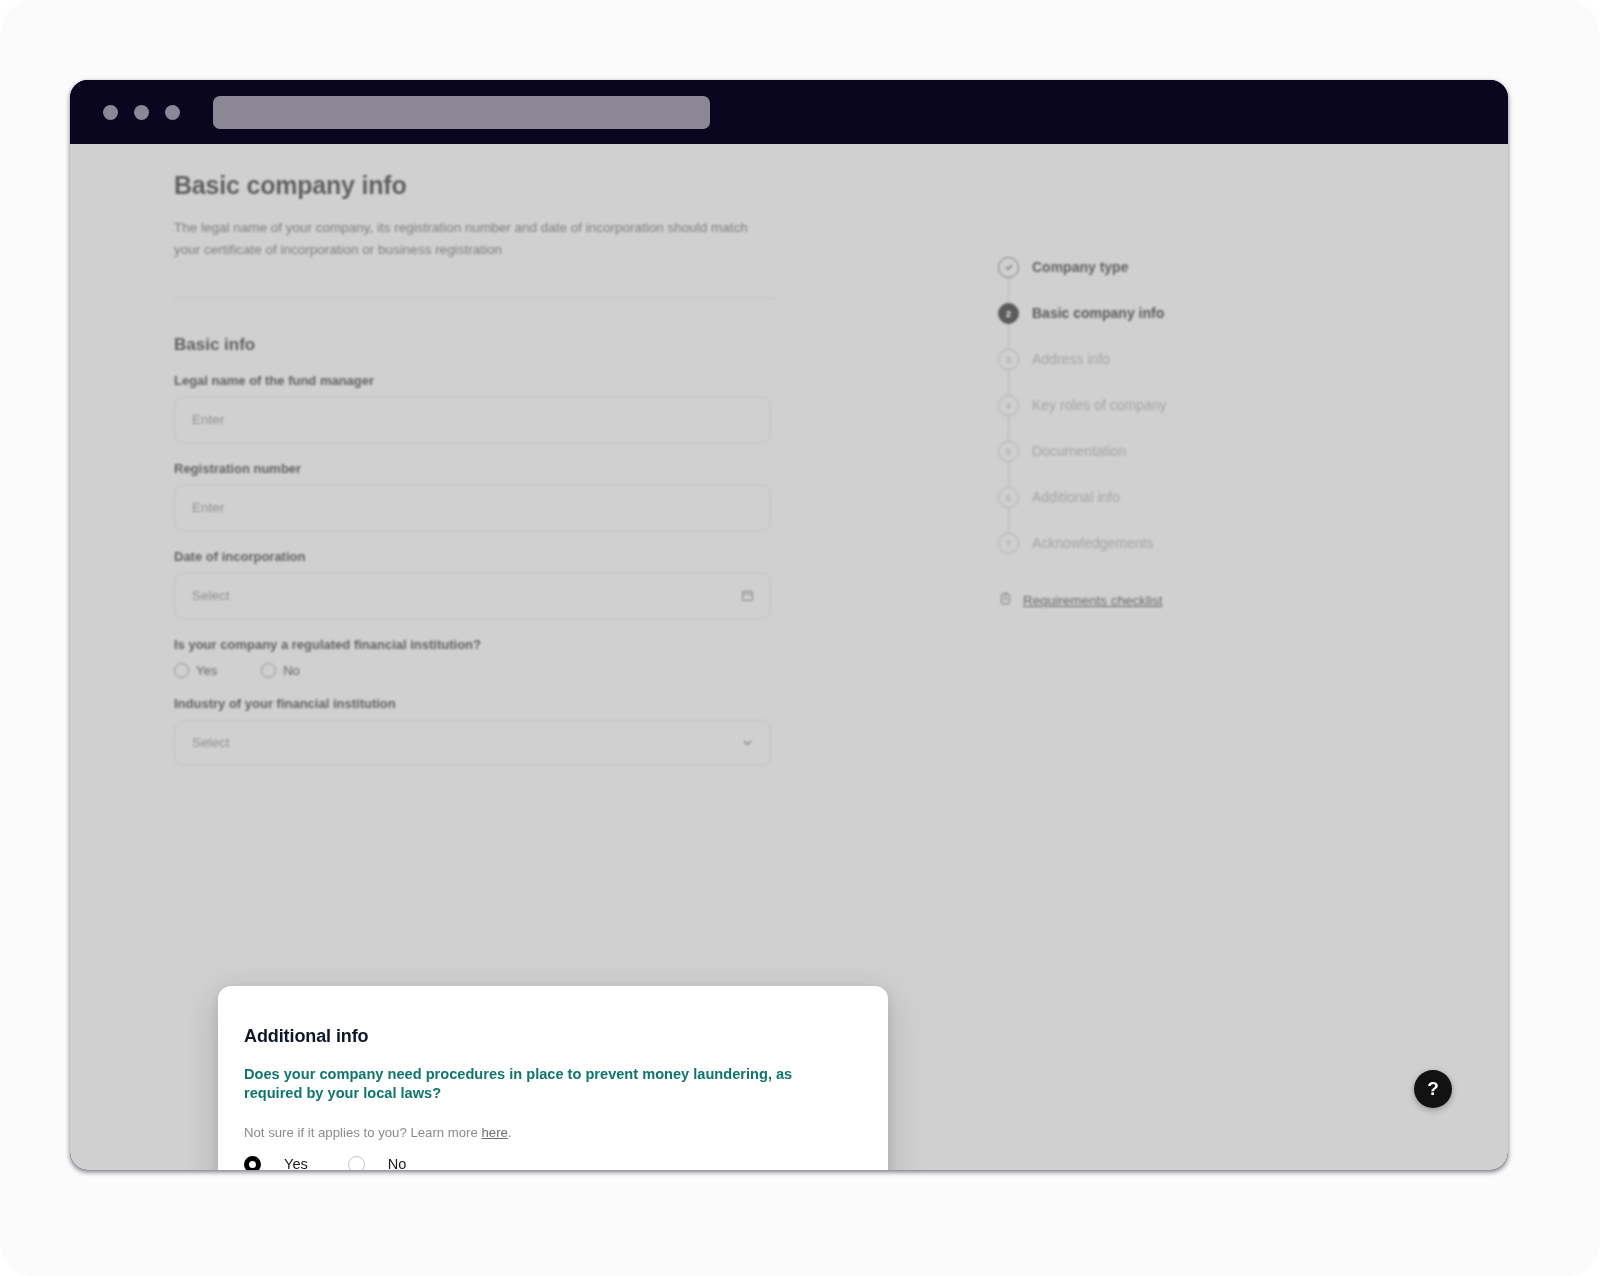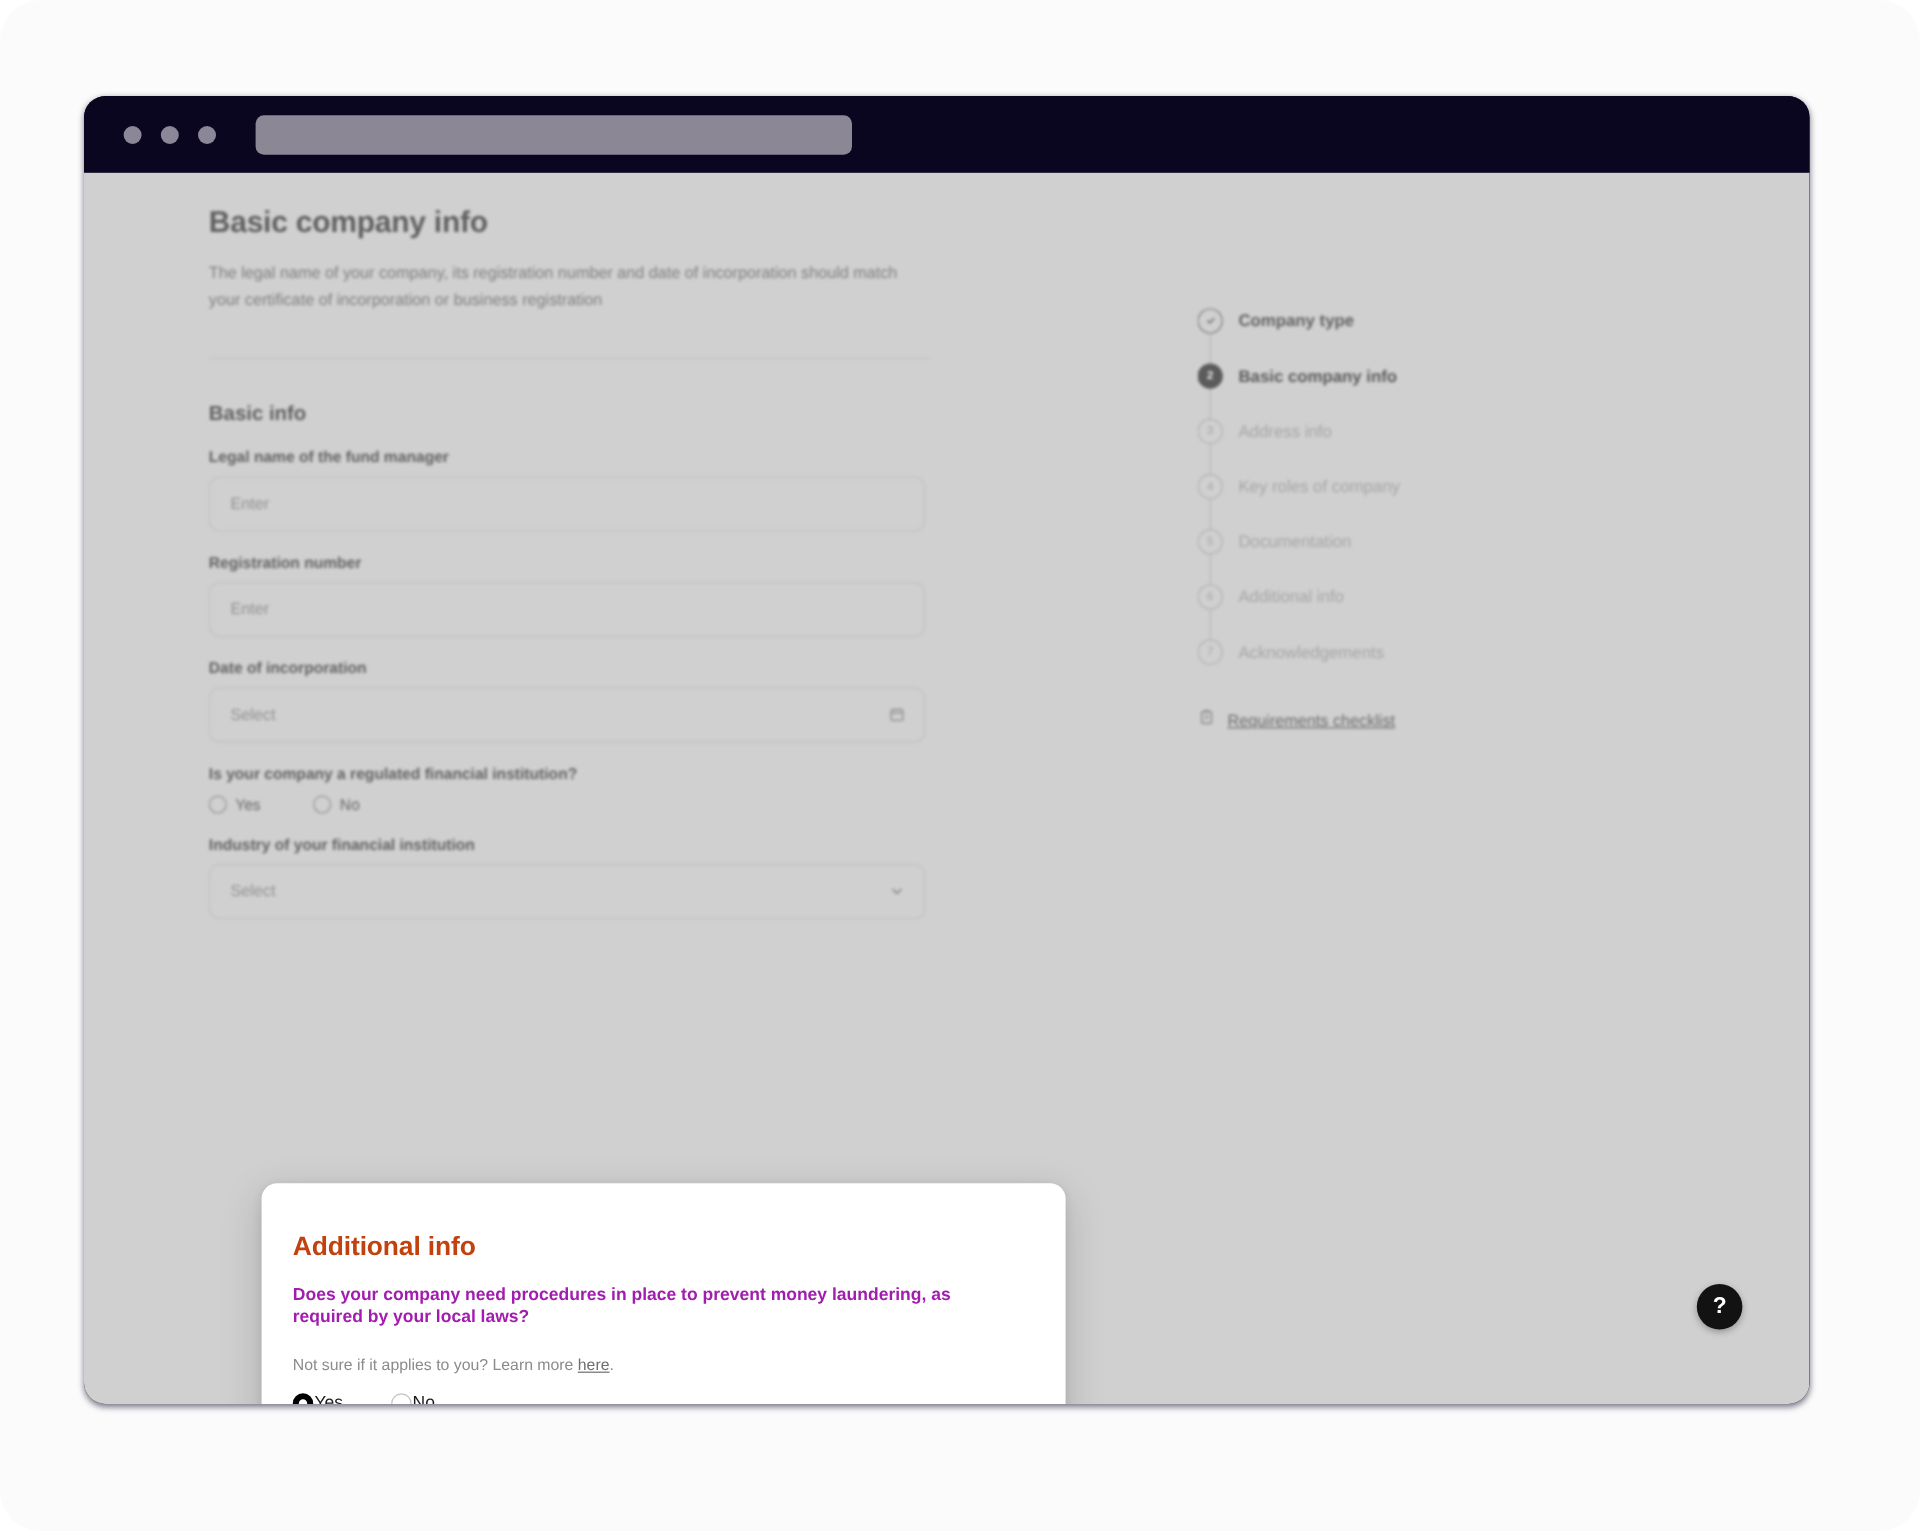--- a/index.html
+++ b/index.html
@@ -234,52 +234,52 @@
     width: 670px;
     height: 306px;
     background: #ffffff;
     border-radius: 13px;
     box-shadow: 0 10px 34px rgba(0,0,0,0.17), 0 2px 8px rgba(0,0,0,0.08);
     padding: 40px 26px 0 26px;
     z-index: 50;
   }
 
   .modal-title {
-    font-size: 22px;
-    font-weight: 700;
-    color: #c2410c;
+    font-size: 18px;
+    font-weight: 700;
+    color: #0f172a;
     letter-spacing: -0.1px;
   }
 
   .modal-question {
     margin-top: 18px;
     font-size: 14.6px;
     font-weight: 700;
-    color: #a21caf;
+    color: #0f766e;
     line-height: 1.33;
     max-width: 590px;
   }
 
   .modal-hint {
     margin-top: 21px;
     font-size: 13.2px;
     color: #8b8b8b;
   }
   .modal-hint a {
     color: #6e6e6e;
     text-decoration: underline;
   }
 
   .modal-radios {
     display: flex;
     align-items: center;
     margin-top: 16px;
     gap: 12px;
   }
-  .m-radio-item { display: flex; align-items: center; gap: 1px; }
+  .m-radio-item { display: flex; align-items: center; gap: 23px; }
   .m-radio {
     width: 17px; height: 17px; border-radius: 50%;
     border: 1.6px solid #c2c2c2;
     background: #ffffff;
   }
   .m-radio.sel {
     border: 5px solid #000000;
     background: #ffffff;
     box-shadow: 0 0 0 0 #000;
   }

